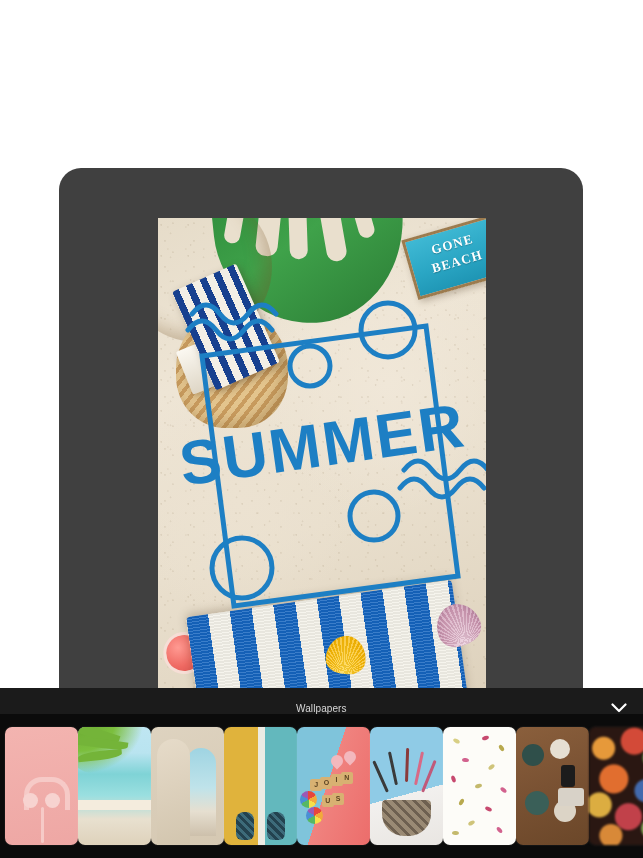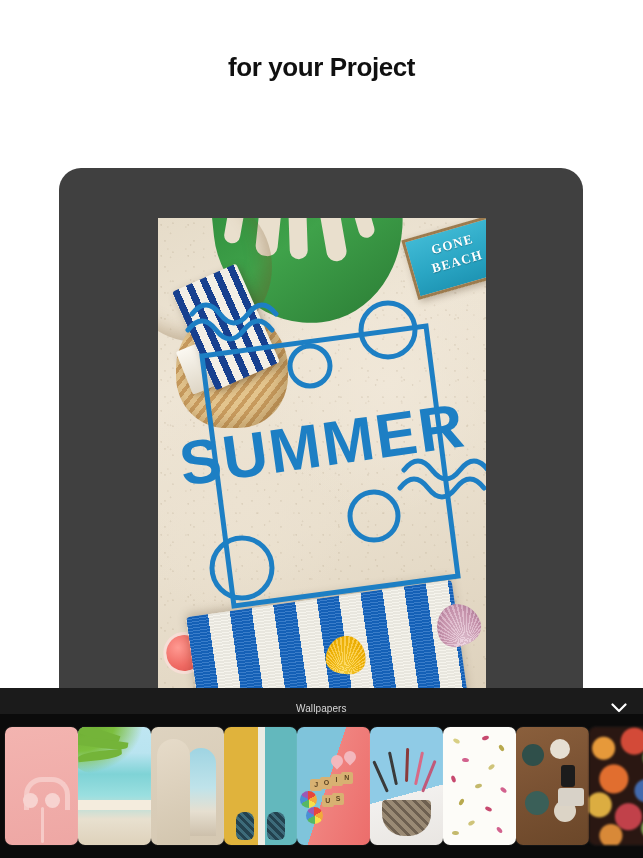--- a/index.html
+++ b/index.html
@@ -399,21 +399,20 @@
       radial-gradient(circle at 86% 86%, rgba(150,200,100,.85) 0 10px, transparent 11px),
       radial-gradient(circle at 30% 92%, rgba(235,150,60,.9) 0 11px, transparent 12px),
       #2a1712;
     filter: blur(1px);
   }
 </style>
 </head>
 <body>
 
 <div id="header">
-  <div id="subtitle">for your Project</div>
 </div>
 
 <div id="device-frame">
 
   <div id="wallpaper-preview">
 
     <div class="sand"></div>
     <div class="sand-grain"></div>
 
     <div class="leaf">

